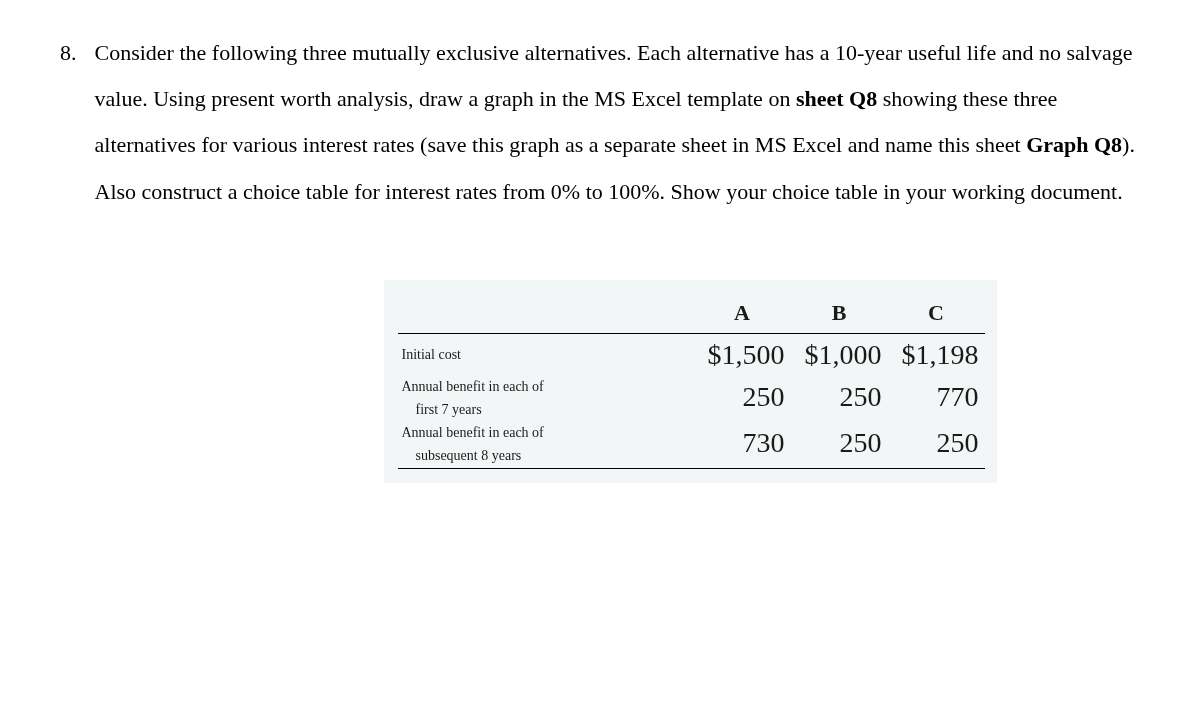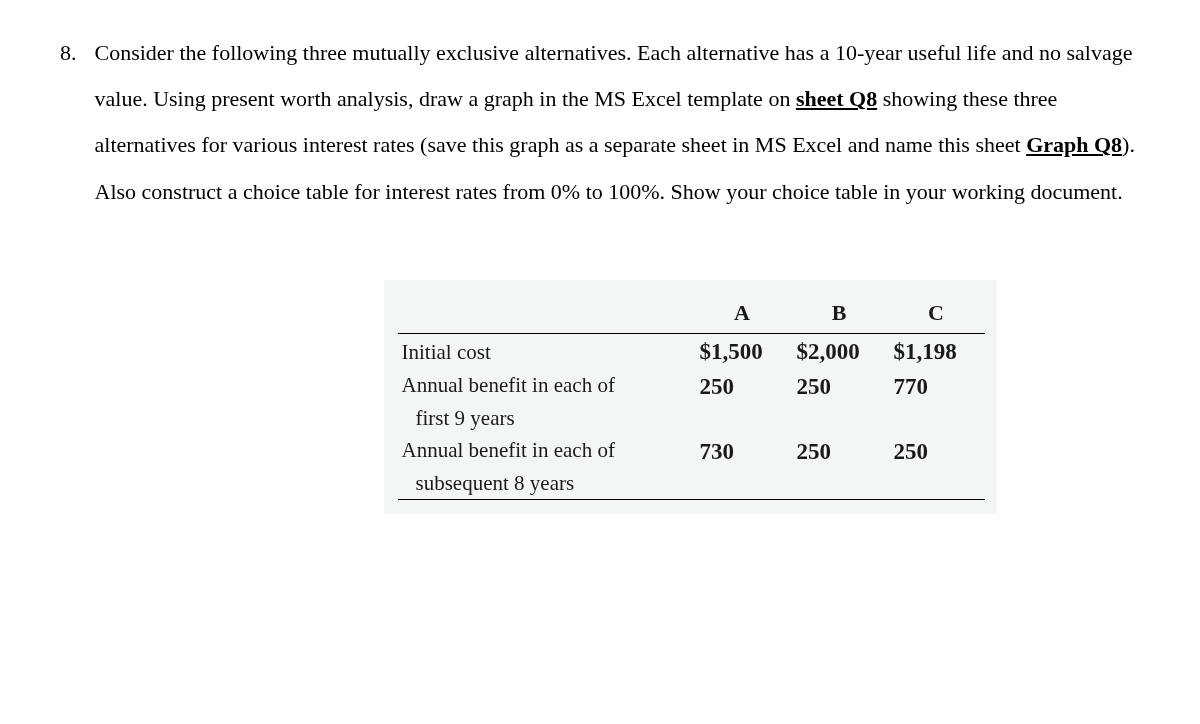--- a/index.html
+++ b/index.html
@@ -21,21 +21,20 @@
       line-height: 2.1;
       flex-shrink: 0;
     }
     .question-text {
       font-size: 22px;
       line-height: 2.1;
       flex: 1;
     }
     .bold {
       font-weight: bold;
-      text-decoration: underline;
     }
     .table-block {
       margin-top: 65px;
       display: flex;
       justify-content: center;
       padding-left: 180px;
     }
     table {
       border-collapse: collapse;
       background: #f2f6f6;
@@ -48,38 +47,37 @@
       padding: 8px 12px 14px 14px;
     }
     .header-row td {
       font-weight: bold;
       font-size: 22px;
       text-align: center;
       padding: 10px 0 6px 0;
     }
     .label-col {
       text-align: left;
-      font-size: 21px;
+      font-size: 14px;
       color: #1a1a1a;
       padding: 2px 18px 2px 4px;
       width: 260px;
       line-height: 1.35;
     }
     .label-indent {
       padding-left: 18px;
     }
     .val-col {
-      text-align: left;
-      font-size: 23px;
+      text-align: right;
+      font-size: 28px;
       color: #1a1a1a;
       padding: 2px 6px;
       width: 85px;
       line-height: 1.35;
       vertical-align: top;
-      font-weight: bold;
     }
     .rule-top {
       border-top: 1.5px solid #000;
     }
     .rule-bottom {
       border-bottom: 1.5px solid #000;
     }
     .table-outer {
       background: #f2f6f6;
       padding: 0;
@@ -106,32 +104,32 @@
             <tr class="header-row">
           <td class="label-col rule-bottom"></td>
           <td class="val-col rule-bottom">A</td>
           <td class="val-col rule-bottom">B</td>
           <td class="val-col rule-bottom">C</td>
         </tr>
 
         <tr>
           <td class="label-col">Initial cost</td>
           <td class="val-col">$1,500</td>
-          <td class="val-col">$2,000</td>
+          <td class="val-col">$1,000</td>
           <td class="val-col">$1,198</td>
         </tr>
 
         <tr>
           <td class="label-col">Annual benefit in each of</td>
           <td class="val-col" rowspan="2">250</td>
           <td class="val-col" rowspan="2">250</td>
           <td class="val-col" rowspan="2">770</td>
         </tr>
         <tr>
-          <td class="label-col label-indent">first 9 years</td>
+          <td class="label-col label-indent">first 7 years</td>
         </tr>
 
         <tr>
           <td class="label-col">Annual benefit in each of</td>
           <td class="val-col" rowspan="2">730</td>
           <td class="val-col" rowspan="2">250</td>
           <td class="val-col" rowspan="2">250</td>
         </tr>
         <tr>
           <td class="label-col label-indent rule-bottom">subsequent 8 years</td>

